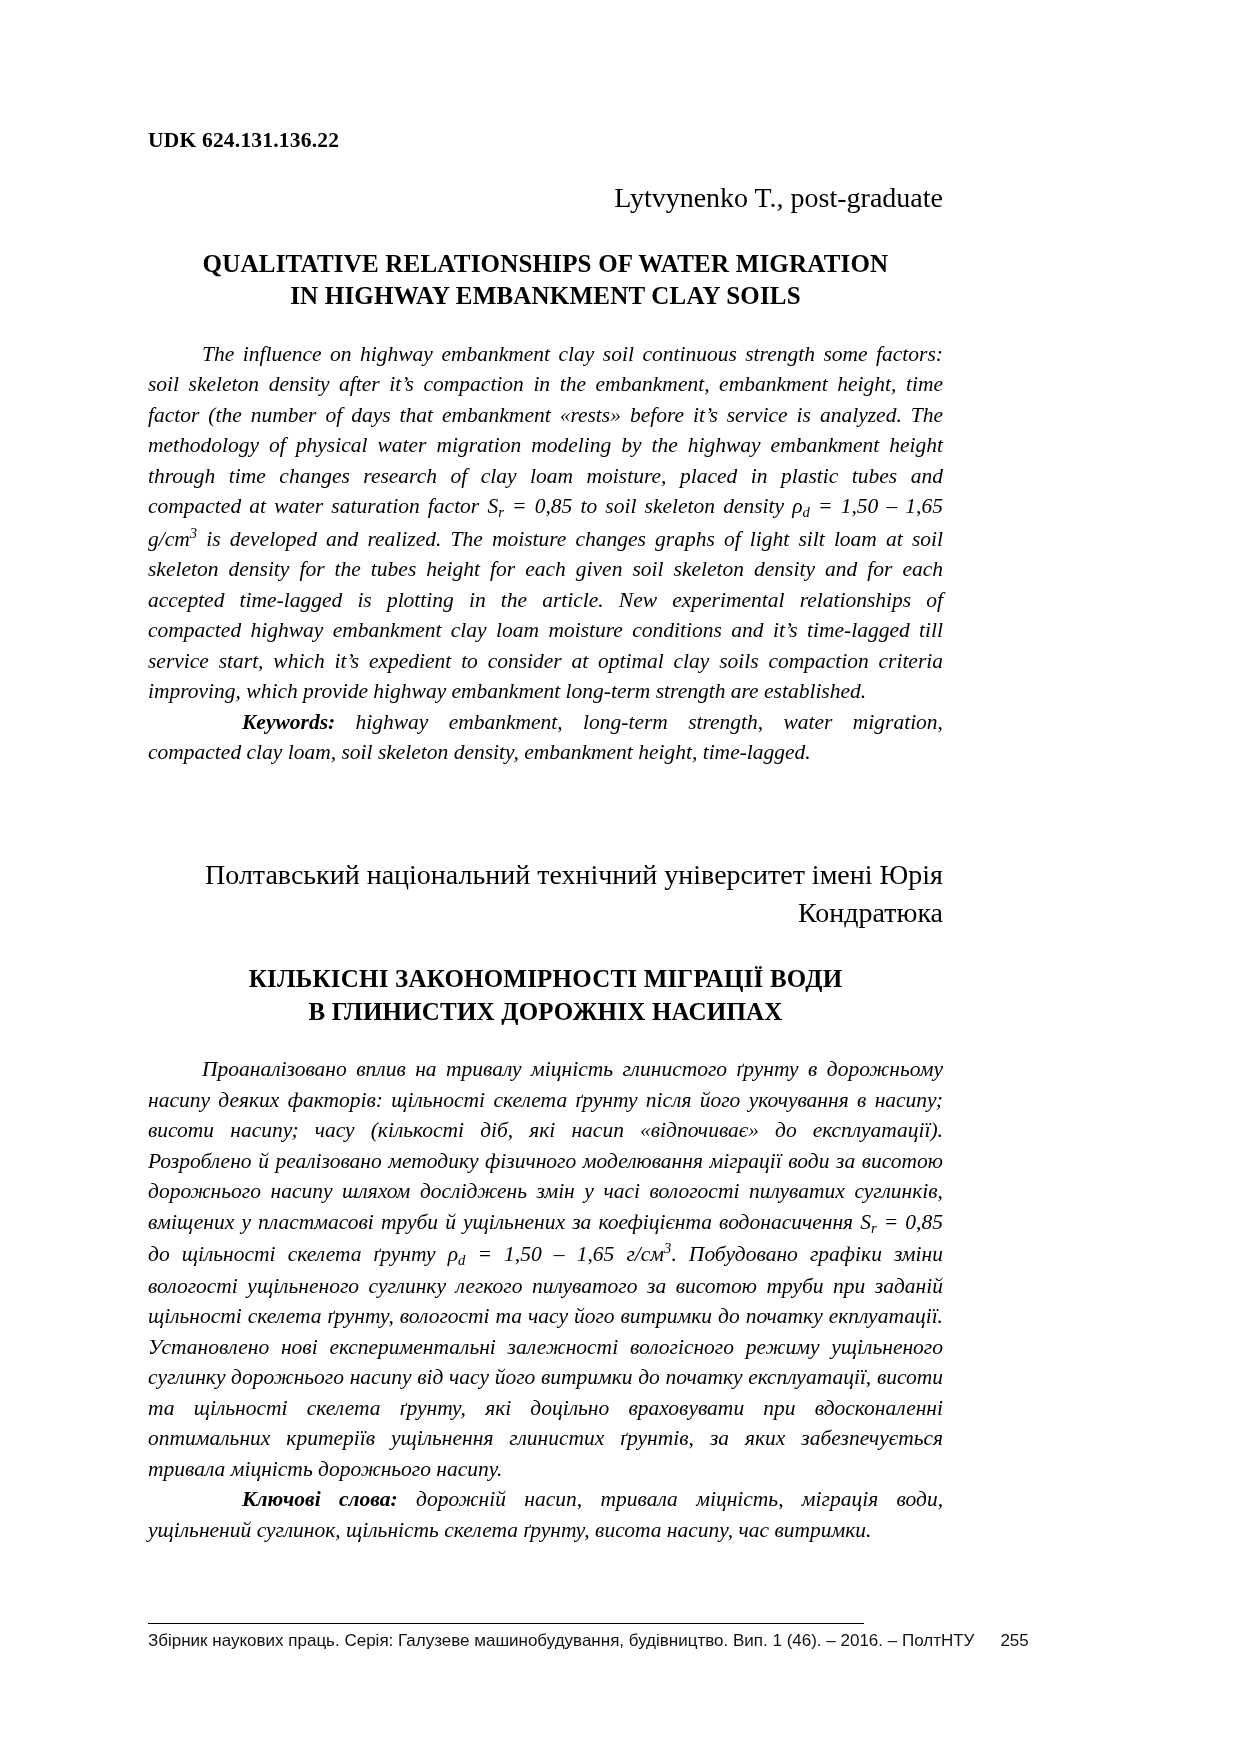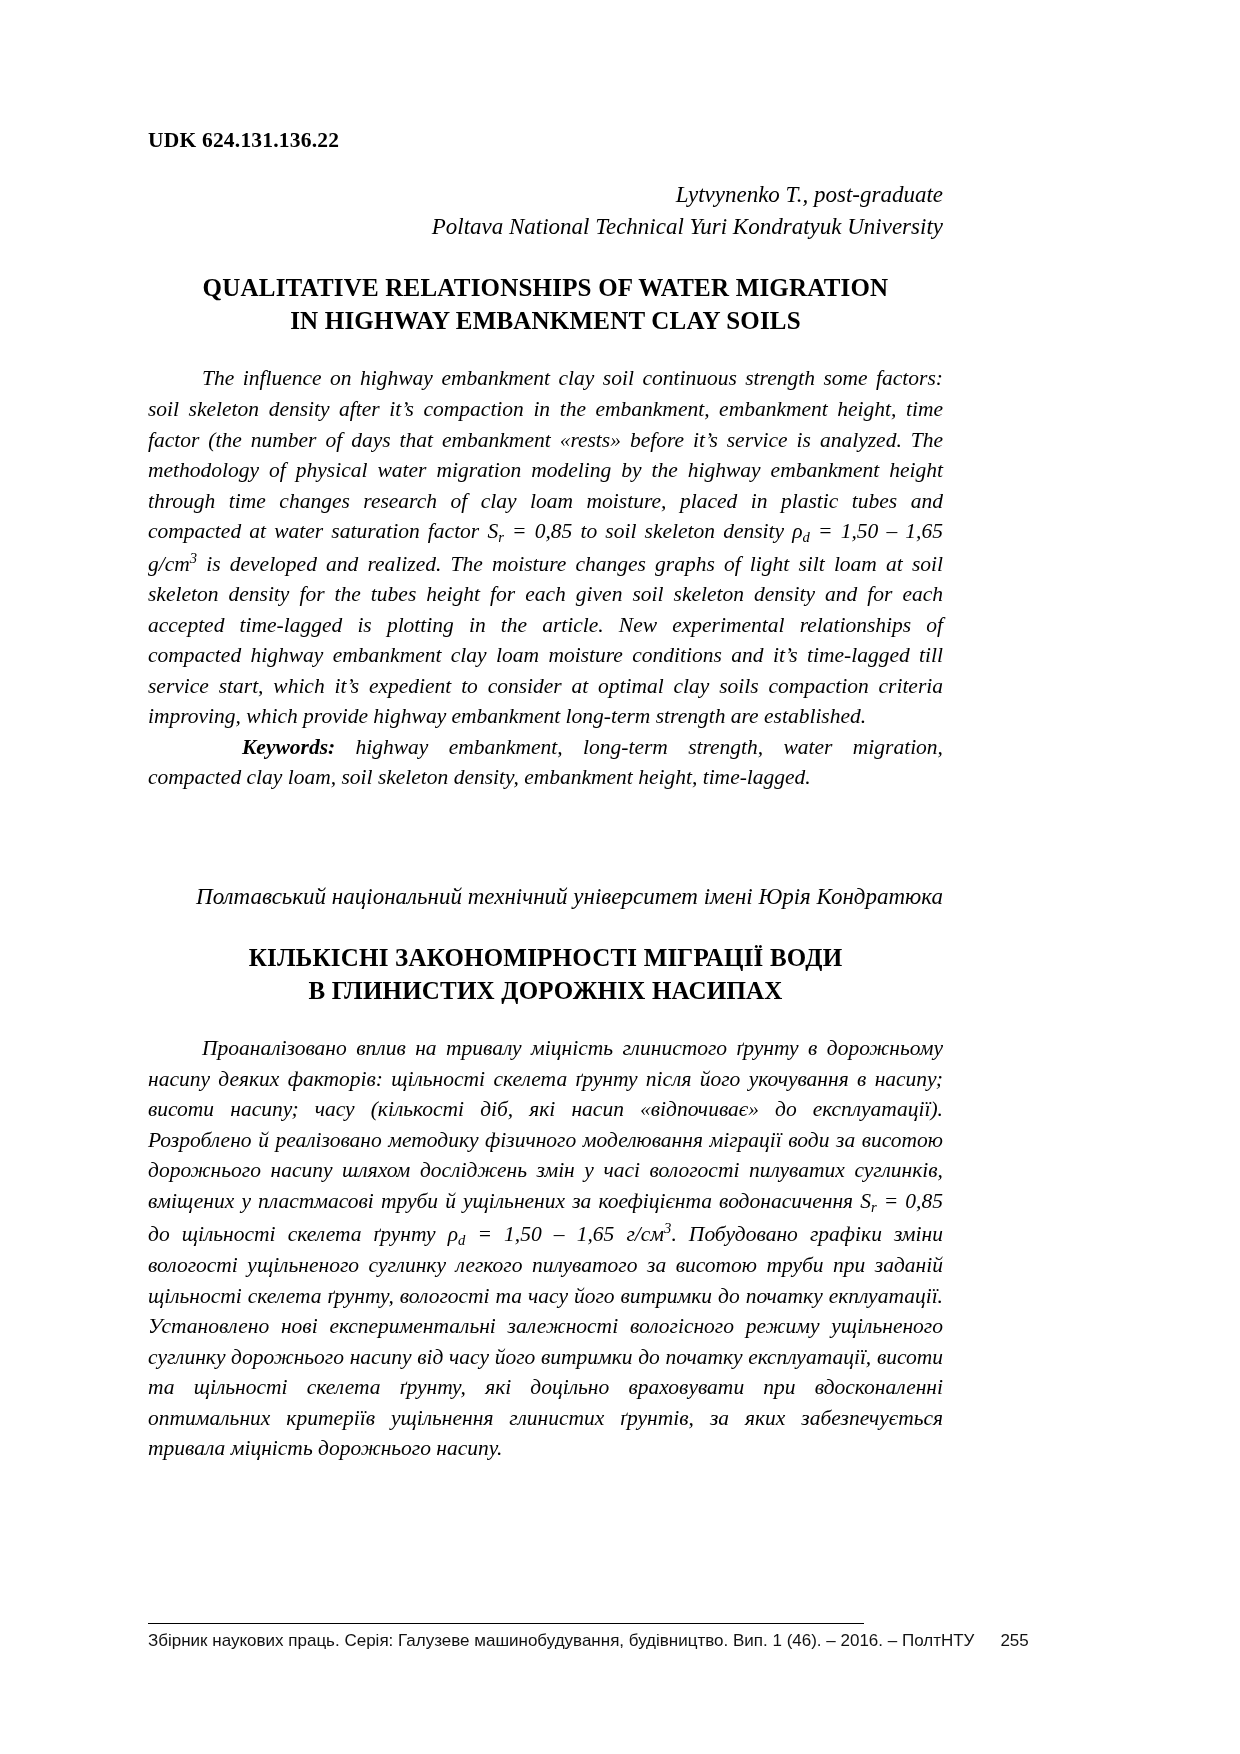--- a/index.html
+++ b/index.html
@@ -22,22 +22,21 @@
     padding: 128px 69px 0 148px;
   }
   .udk {
     font-size: 21.5px;
     font-weight: bold;
     letter-spacing: 0.2px;
     margin-bottom: 26px;
   }
   .author-block {
     text-align: right;
-    font-style: italic;
-    font-size: 23px;
+    font-size: 28px;
     line-height: 1.38;
   }
   .author-line {
     display: block;
   }
   .title {
     text-align: center;
     font-size: 25px;
     font-weight: bold;
     line-height: 1.3;
@@ -101,21 +100,20 @@
 </style>
 </head>
 <body>
 
 <div class="page">
 
   <div class="udk">UDK 624.131.136.22</div>
 
   <div class="author-block">
     <span class="author-line">Lytvynenko T., post-graduate</span>
-    <span class="author-line">Poltava National Technical Yuri Kondratyuk University</span>
   </div>
 
   <div class="title">
     <span class="tline">QUALITATIVE RELATIONSHIPS OF WATER MIGRATION</span>
     <span class="tline">IN HIGHWAY EMBANKMENT CLAY SOILS</span>
   </div>
 
   <div class="abstract">
     <p><span>The influence on highway embankment clay soil continuous strength some factors: soil skeleton density after it’s compaction in the embankment, embankment height, time factor (the number of days that embankment «rests» before it’s service is analyzed. The methodology of physical water migration modeling by the highway embankment height through time changes research of clay loam moisture, placed in plastic tubes and compacted at water saturation factor S</span><sub>r</sub><span> = 0,85 to soil skeleton density ρ</span><sub>d</sub><span> = 1,50 – 1,65  g/cm</span><sup>3</sup><span> is developed and realized. The moisture changes graphs of light silt loam at soil skeleton density for the tubes height for each given soil skeleton density and for each accepted time-lagged is plotting in the article. New experimental relationships of compacted highway embankment clay loam moisture conditions and it’s time-lagged till service start, which it’s expedient to consider at optimal clay soils compaction criteria improving, which provide highway embankment long-term strength are established.</span></p>
   </div>
@@ -131,19 +129,20 @@
 
     <div class="title">
       <span class="tline">КІЛЬКІСНІ ЗАКОНОМІРНОСТІ МІГРАЦІЇ ВОДИ</span>
       <span class="tline">В ГЛИНИСТИХ ДОРОЖНІХ НАСИПАХ</span>
     </div>
 
     <div class="abstract">
       <p><span>Проаналізовано вплив на тривалу міцність глинистого ґрунту в дорожньому насипу деяких факторів: щільності скелета ґрунту після його укочування в насипу; висоти насипу; часу (кількості діб, які насип «відпочиває» до експлуатації). Розроблено й реалізовано методику фізичного моделювання міграції води за висотою дорожнього насипу шляхом досліджень змін у часі вологості пилуватих суглинків, вміщених у пластмасові труби й ущільнених за коефіцієнта водонасичення S</span><sub>r</sub><span> = 0,85 до щільності скелета ґрунту ρ</span><sub>d</sub><span> = 1,50 – 1,65 г/см</span><sup>3</sup><span>. Побудовано графіки зміни вологості ущільненого суглинку легкого пилуватого за висотою труби при заданій щільності скелета ґрунту, вологості та часу його витримки до початку екплуатації. Установлено нові експериментальні залежності вологісного режиму ущільненого суглинку дорожнього насипу від часу його витримки до початку експлуатації, висоти та щільності скелета ґрунту, які доцільно враховувати при вдосконаленні оптимальних критеріїв ущільнення глинистих ґрунтів, за яких забезпечується тривала міцність дорожнього насипу.</span></p>
     </div>
 
+    <p class="keywords"><b>Ключові слова:</b><span> дорожній насип, тривала міцність, міграція води, ущільнений суглинок, щільність скелета ґрунту, висота насипу, час витримки.</span></p>
   </div>
 
   <div class="footer">
     <span class="footer-inner"><span>Збірник наукових праць. Серія: Галузеве машинобудування, будівництво. Вип. 1 (46). – 2016. – ПолтНТУ</span><span class="pagenum">255</span></span>
   </div>
 
 </div>
 
 </body></html>

